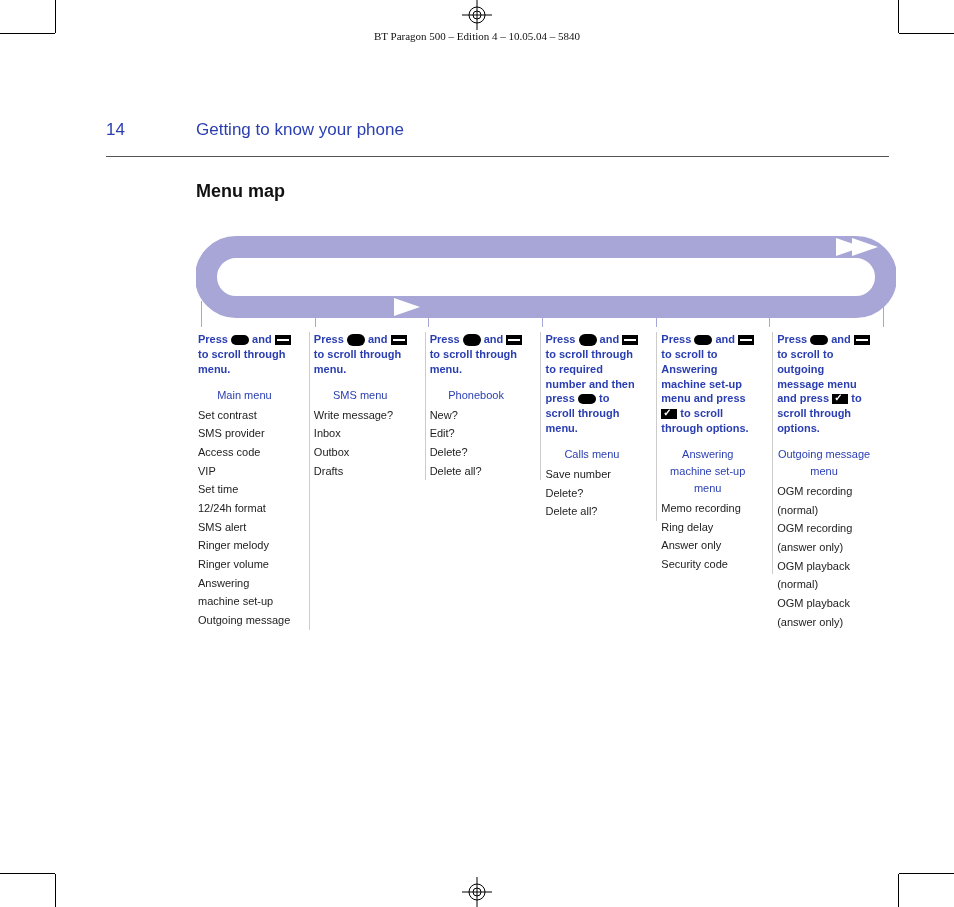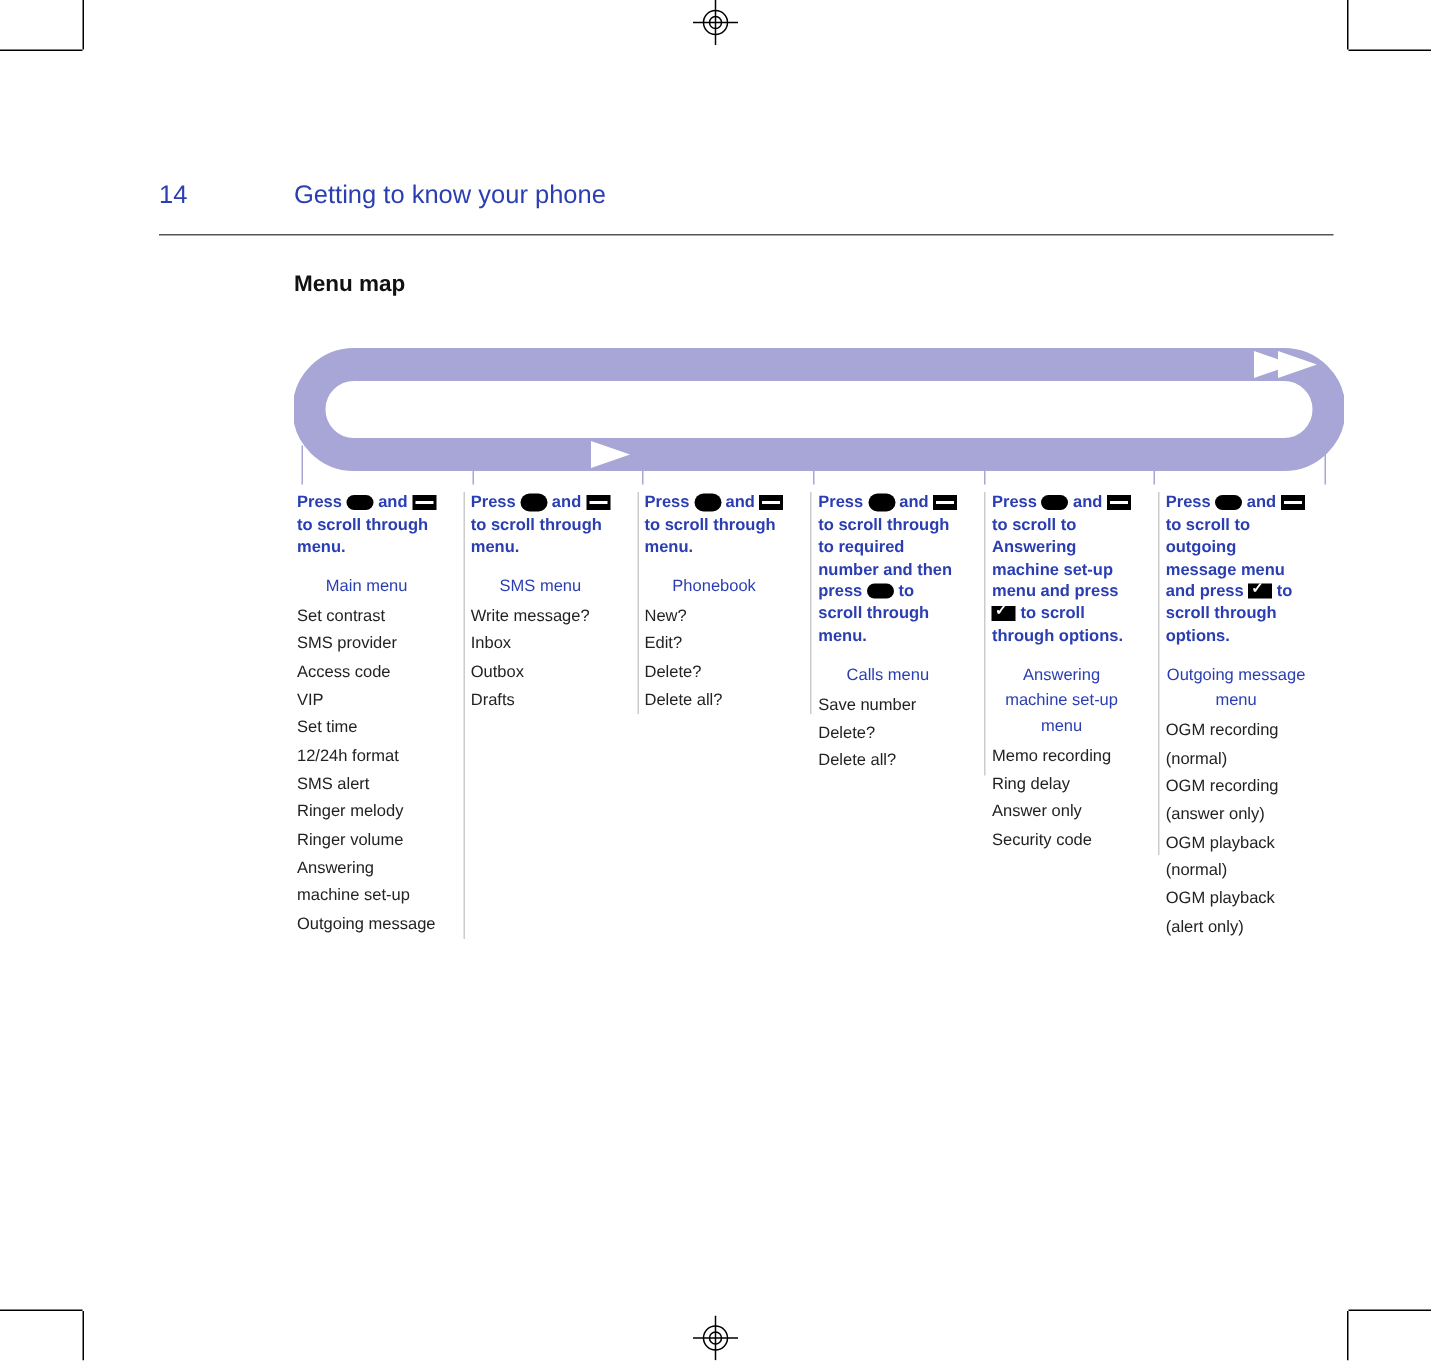--- a/index.html
+++ b/index.html
@@ -21,21 +21,21 @@
   .reg{position:absolute;width:30px;height:30px;}
   .reg svg{display:block;}
   .reg-top{top:0;left:462px;}
   .reg-bot{bottom:0;left:462px;}
   .header-text{position:absolute;top:30px;left:0;right:0;text-align:center;font-size:11px;font-family:"Times New Roman",serif;color:#111;}
   .content{position:absolute;top:120px;left:106px;right:65px;}
   .titlebar{display:flex;align-items:baseline;gap:40px;margin-bottom:16px;}
   .pagenum{color:#2a3eb1;font-size:17px;width:50px;text-align:left;}
   .section{color:#2a3eb1;font-size:17px;}
   .rule{border:0;border-top:1px solid #555;margin:0 0 24px 0;}
-  .subhead{font-weight:bold;font-size:15px;margin:0 0 30px 90px;}
+  .subhead{font-weight:bold;font-size:18px;margin:0 0 30px 90px;}
   
   .banner{position:relative;height:90px;margin-left:90px;}
   .banner svg{position:absolute;left:0;top:0;}
   .tick-row{position:absolute;left:5px;right:5px;bottom:-5px;height:26px;display:flex;justify-content:space-between;}
   .tick{width:1px;height:26px;background:#a8a6d7;}
   
   .cols{display:flex;gap:4px;margin-left:92px;margin-top:10px;align-items:flex-start;}
   .col{width:112px;padding-right:18px;border-right:1px solid #ccc;box-sizing:border-box;}
   .col:last-child{border-right:0;}
   .instr{color:#2a3eb1;font-weight:bold;font-size:11px;line-height:1.35;margin-bottom:10px;}
@@ -74,20 +74,21 @@
     </div>
     <div class="reg reg-bot">
       <svg width="30" height="30">
           <line x1="15" y1="0" x2="15" y2="30" stroke="#000"></line>
           <line x1="0" y1="15" x2="30" y2="15" stroke="#000"></line>
           <circle cx="15" cy="15" r="8" fill="none" stroke="#000"></circle>
           <circle cx="15" cy="15" r="4" fill="none" stroke="#000"></circle>
         </svg>
     </div>
 
+    <div class="header-text">BT Paragon 500 – Edition 4 – 10.05.04 – 5840</div>
 
     <div class="content">
       <div class="titlebar">
         <div class="pagenum">14</div>
         <div class="section">Getting to know your phone</div>
       </div>
       <hr class="rule">
       <div class="subhead">Menu map</div>
 
       <div class="banner">
@@ -165,19 +166,19 @@
               <div>Security code</div>
             </div>
           </div>
           <div class="col">
             <div class="instr">Press <span class="icon icon-pill"></span> and <span class="icon icon-card"></span> to scroll to outgoing message menu and press <span class="icon icon-check"></span> to scroll through options.</div>
             <div class="menu-title">Outgoing message menu</div>
             <div class="menu-items">
               <div>OGM recording (normal)</div>
               <div>OGM recording (answer only)</div>
               <div>OGM playback (normal)</div>
-              <div>OGM playback (alert only)</div>
+              <div>OGM playback (answer only)</div>
             </div>
           </div>
         </div>
     </div>
   </div>
 </div>
 
 </body></html>

